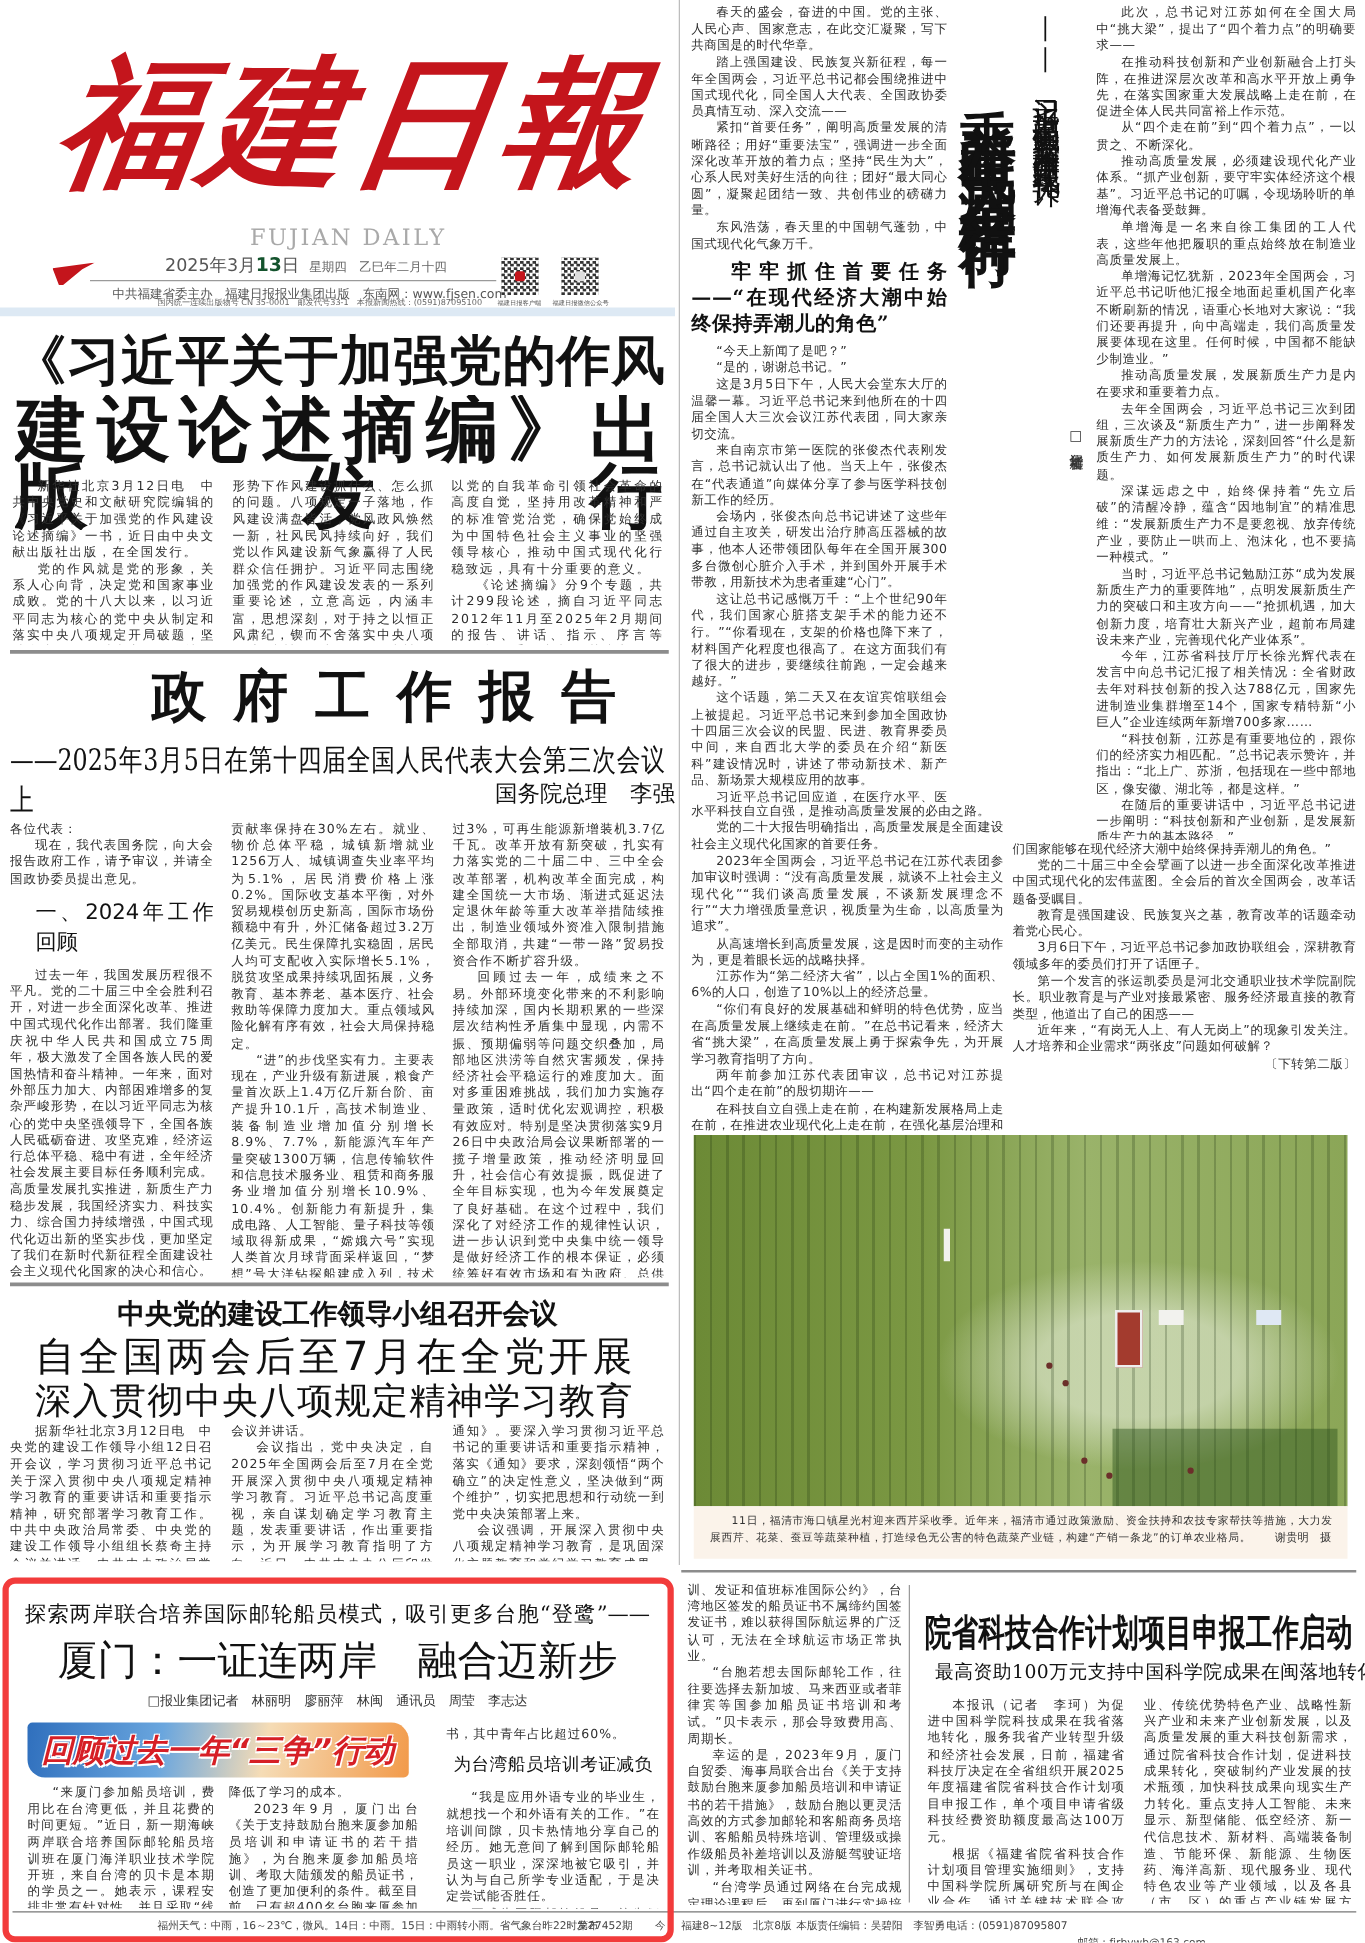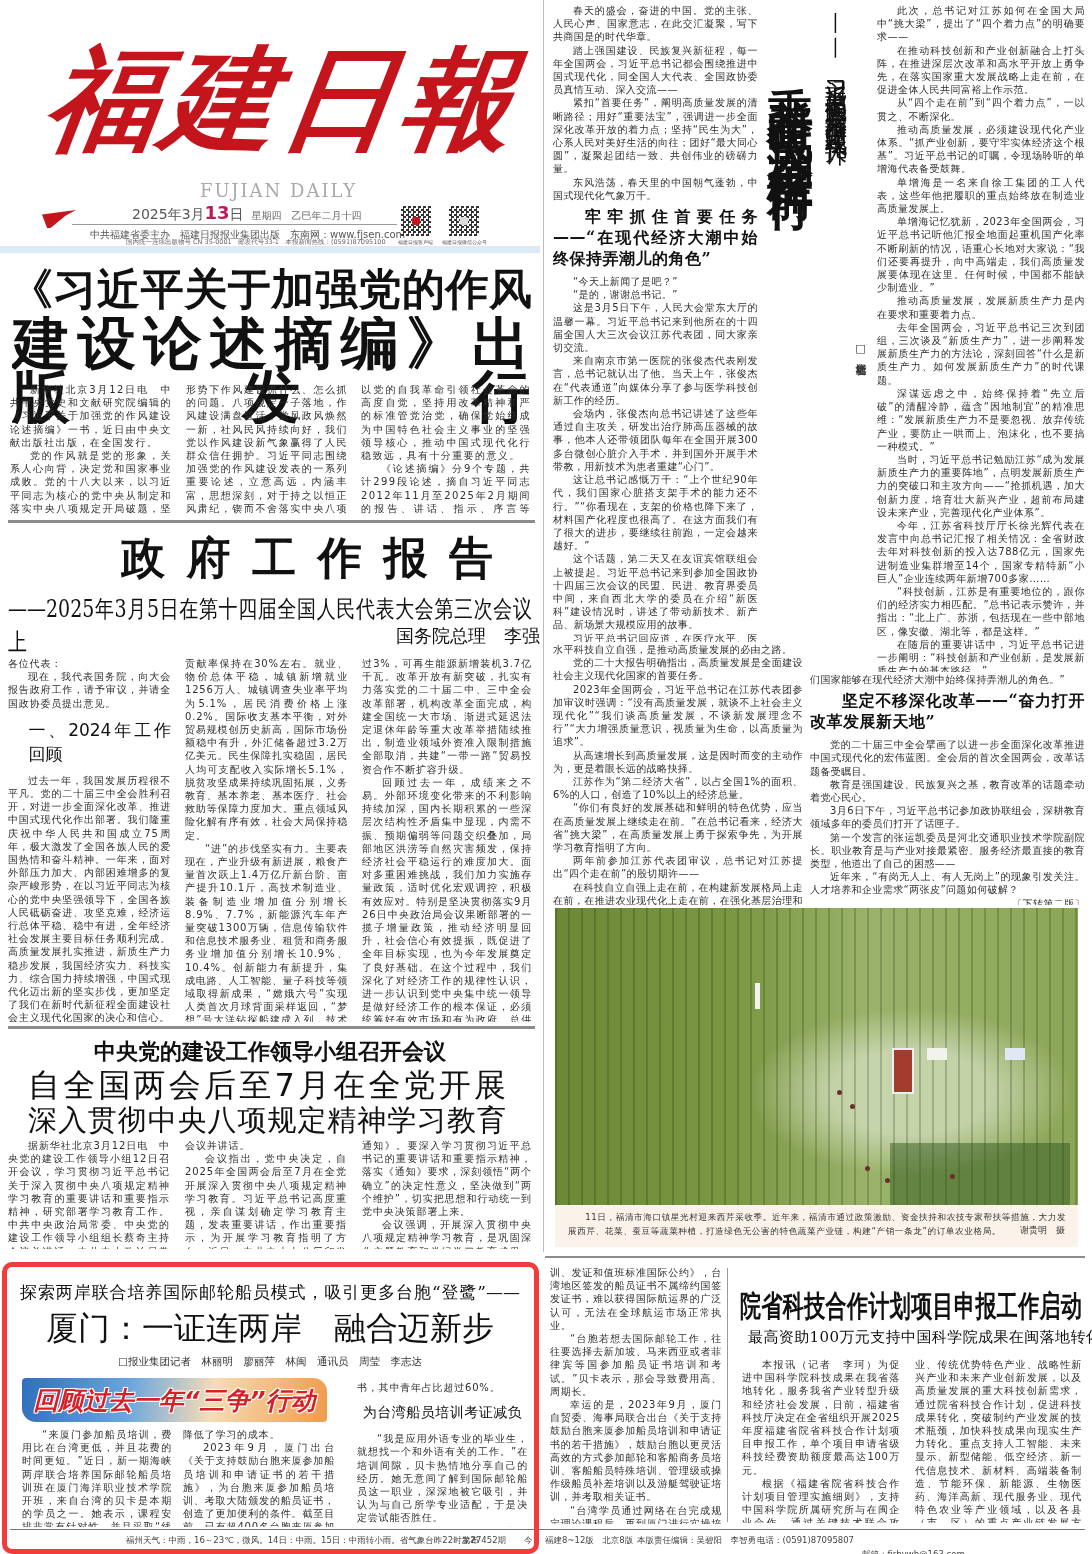--- a/index.html
+++ b/index.html
@@ -21,21 +21,21 @@
   .mast-en {
     position: absolute; left: 200px; top: 180px;
     font-family: "DejaVu Serif", serif; font-size: 18px; letter-spacing: 2px; color: #a9a9a9;
   }
   .mast-flag {
     position: absolute; left: 42px; top: 210px; width: 34px; height: 18px; background: #c4151c;
     clip-path: polygon(0 25%, 100% 0, 70% 30%, 25% 100%, 15% 100%);
   }
   .mast-date { position: absolute; left: 132px; top: 202px; color: #555; white-space: nowrap; }
   .mast-date .ym { font-size: 14px; }
-  .mast-date .day { font-size: 18px; font-weight: bold; color: #be185d; }
+  .mast-date .day { font-size: 15px; font-weight: bold; color: #14532d; }
   .mast-date .extra { font-size: 10px; margin-left: 8px; color: #666; }
   .mast-pub1 { position: absolute; left: 90px; top: 228px; font-size: 10px; color: #555; white-space: nowrap; }
   .mast-pub2 { position: absolute; left: 90px; top: 238px; font-size: 6.5px; color: #666; white-space: nowrap; padding-left: 36px; }
   .qr {
     position: absolute; top: 206px; width: 30px; height: 30px;
     background: repeating-conic-gradient(#333 0 25%, #fff 0 50%) 0 0 / 5px 5px;
   }
   .qr .dot { position: absolute; left: 11px; top: 11px; width: 8px; height: 8px; background: #c4151c; border-radius: 2px; }
   .qr-label { position: absolute; top: 239px; font-size: 5px; color: #555; white-space: nowrap; }
   .mast-band { position: absolute; left: 0; top: 246px; width: 540px; height: 7px; background: #dde9f4; }
@@ -244,21 +244,20 @@
       <p class="para">党的二十大报告明确指出，高质量发展是全面建设社会主义现代化国家的首要任务。</p>
       <p class="para">2023年全国两会，习近平总书记在江苏代表团参加审议时强调：“没有高质量发展，就谈不上社会主义现代化”“我们谈高质量发展，不谈新发展理念不行”“大力增强质量意识，视质量为生命，以高质量为追求”。</p>
       <p class="para">从高速增长到高质量发展，这是因时而变的主动作为，更是着眼长远的战略抉择。</p>
       <p class="para">江苏作为“第二经济大省”，以占全国1%的面积、6%的人口，创造了10%以上的经济总量。</p>
       <p class="para">“你们有良好的发展基础和鲜明的特色优势，应当在高质量发展上继续走在前。”在总书记看来，经济大省“挑大梁”，在高质量发展上勇于探索争先，为开展学习教育指明了方向。</p>
       <p class="para">两年前参加江苏代表团审议，总书记对江苏提出“四个走在前”的殷切期许——</p>
       <p class="para">在科技自立自强上走在前，在构建新发展格局上走在前，在推进农业现代化上走在前，在强化基层治理和民生保障上走在前。</p>
     </div>
   <div class="col" style="left:810px; top:673px; width:275px; height:232px; letter-spacing:0.4px;">
       <p class="cont">们国家能够在现代经济大潮中始终保持弄潮儿的角色。”</p>
-      <div class="subhead">坚定不移深化改革——“奋力打开改革发展新天地”</div>
       <p class="para">党的二十届三中全会擘画了以进一步全面深化改革推进中国式现代化的宏伟蓝图。全会后的首次全国两会，改革话题备受瞩目。</p>
       <p class="para">教育是强国建设、民族复兴之基，教育改革的话题牵动着党心民心。</p>
       <p class="para">3月6日下午，习近平总书记参加政协联组会，深耕教育领域多年的委员们打开了话匣子。</p>
       <p class="para">第一个发言的张运凯委员是河北交通职业技术学院副院长。职业教育是与产业对接最紧密、服务经济最直接的教育类型，他道出了自己的困惑——</p>
       <p class="para">近年来，“有岗无人上、有人无岗上”的现象引发关注。人才培养和企业需求“两张皮”问题如何破解？</p>
       <div class="jump-line">〔下转第二版〕</div>
     </div>
 </div>
 
 <div class="photo">

